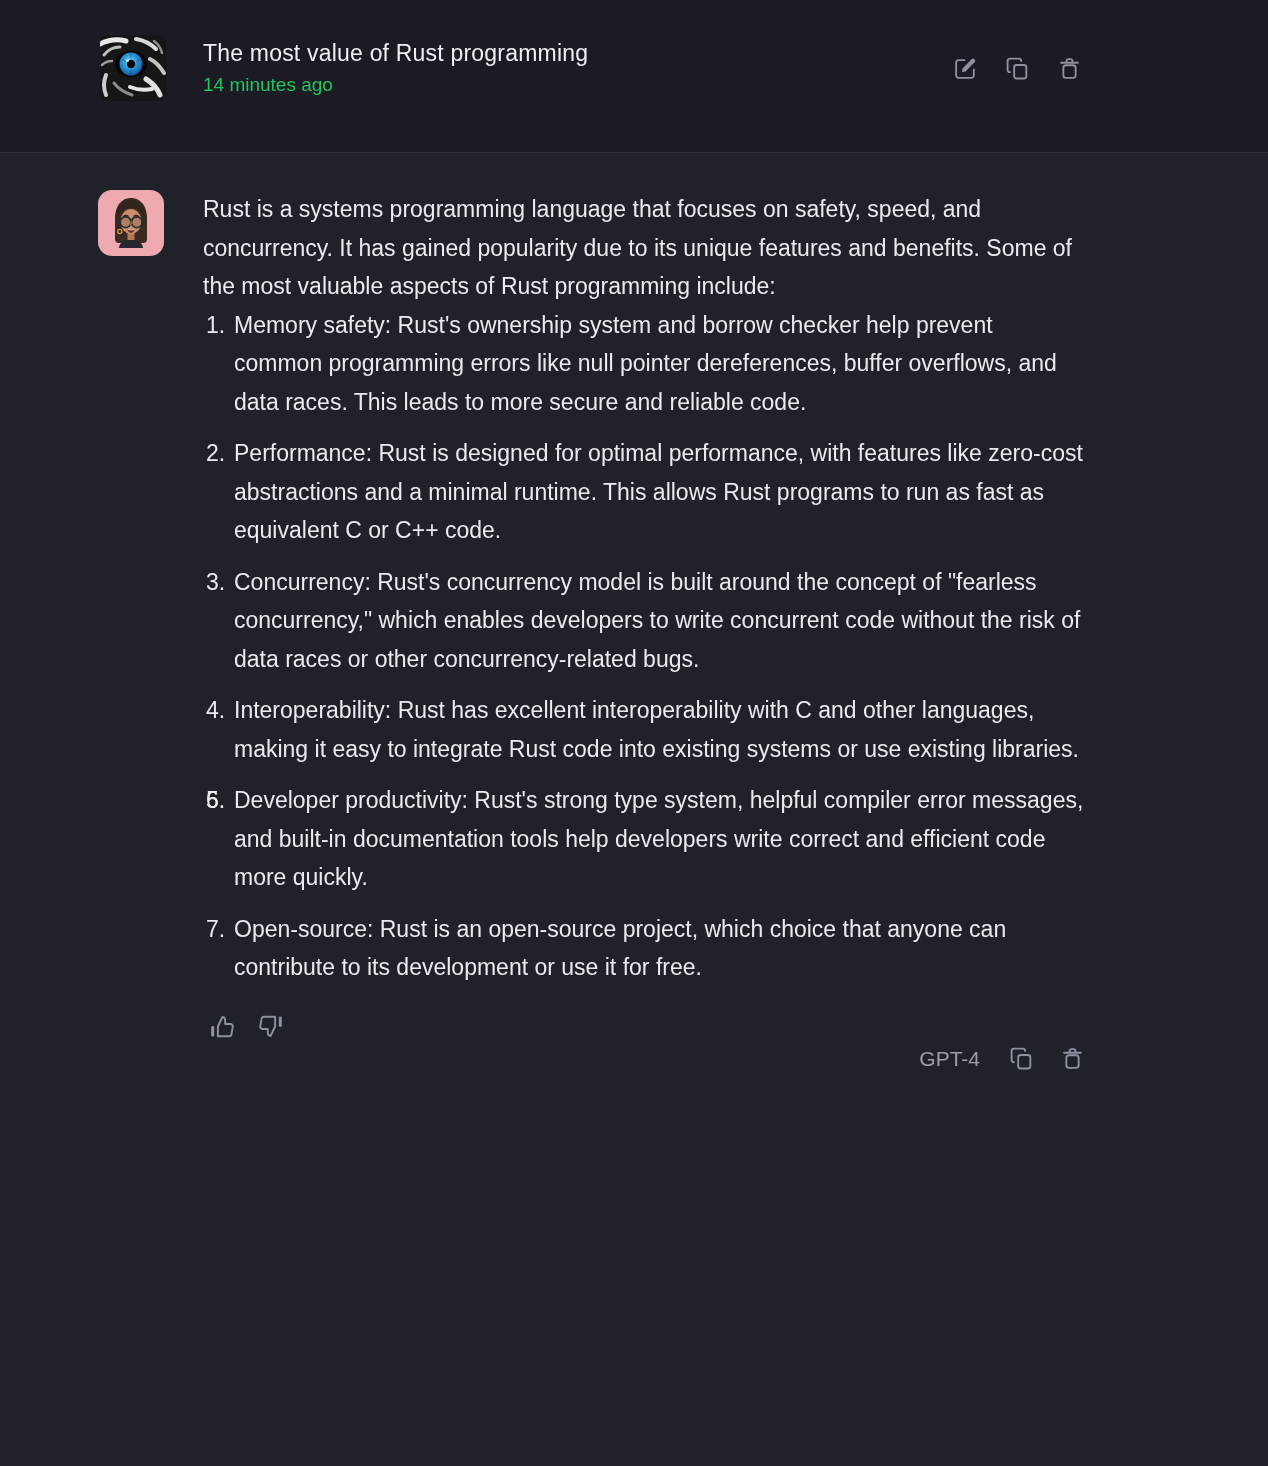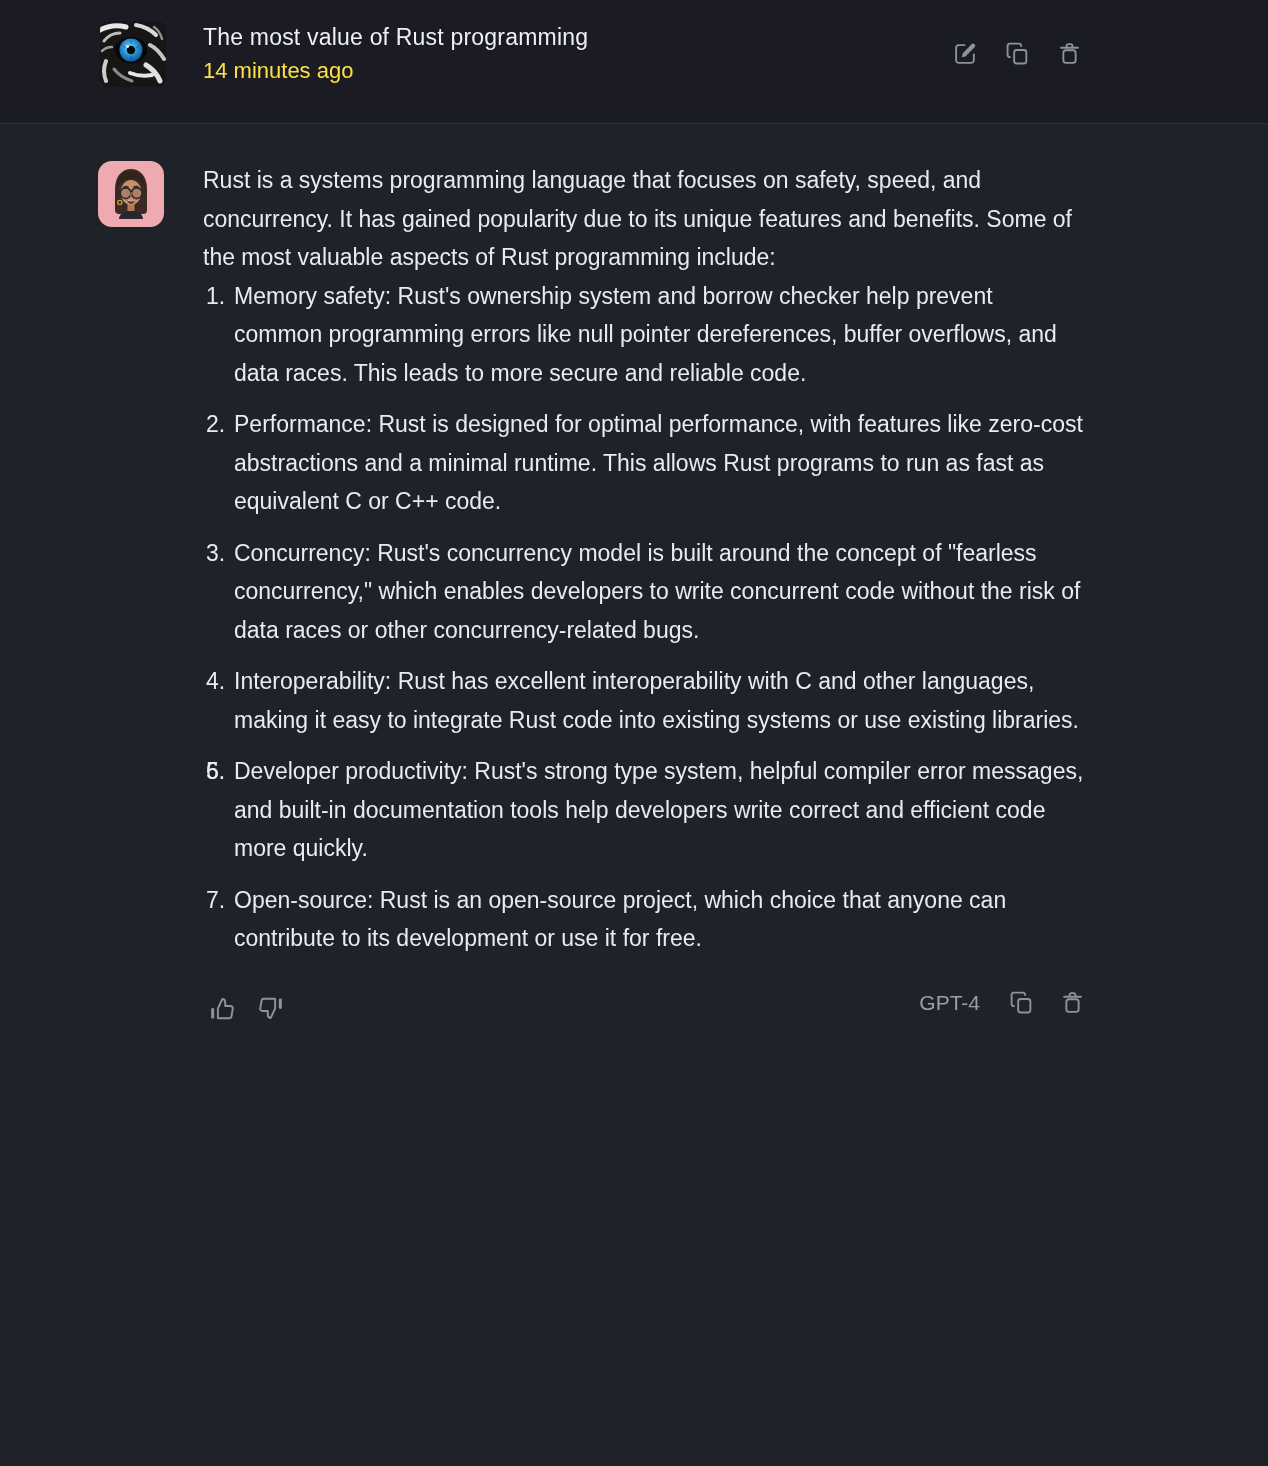--- a/index.html
+++ b/index.html
@@ -6,36 +6,36 @@
   html, body { margin: 0; padding: 0; }
   body {
     width: 1268px; height: 1466px;
     background: #20222a;
     font-family: "Liberation Sans", sans-serif;
     overflow: hidden;
   }
 
   
   .chat-header {
-    height: 124px;
+    height: 153px;
     background: #1a1b23;
     border-bottom: 1px solid #2e303b;
     display: flex; align-items: center;
     padding: 0 186px 16px 100px;
   }
   .avatar {
     flex: none; overflow: hidden; display: block;
   }
   .header-avatar { width: 66px; height: 66px; border-radius: 9px; }
   .avatar svg { display: block; width: 100%; height: 100%; }
   .header-info { margin-left: 37px; }
   .header-title {
     font-size: 23px; font-weight: 500; color: #eef0f4; letter-spacing: .2px;
   }
-  .header-sub { font-size: 22px; color: #fde047; margin-top: 7px; }
+  .header-sub { font-size: 19px; color: #22c55e; margin-top: 7px; }
   .header-actions { margin-left: auto; display: flex; gap: 27px; align-items: center; }
 
   .icon-btn {
     background: none; border: 0; padding: 0; margin: 0;
     color: #8e929e; cursor: pointer; display: flex; align-items: center; justify-content: center;
   }
   .icon-btn svg { display: block; }
 
   
   .message-row {
@@ -52,22 +52,23 @@
   .msg-list { list-style: none; margin: 0 0 26px 0; padding: 0; }
   .msg-list li { position: relative; padding-left: 31px; margin-bottom: 13px; }
   .msg-list li:last-child { margin-bottom: 0; }
   .li-num { position: absolute; left: 3px; top: 0; }
   .msg-list { margin-top: 0; }
   .intro { margin-bottom: 26px; }
   .outro { margin: 0; }
 
   
   .actions-row {
-    display: flex; align-items: flex-end;
+    display: flex; align-items: flex-start;
     padding-left: 5px;
+    flex-direction: column;
   }
   .feedback-actions { display: flex; gap: 23px; align-items: center; }
   .right-actions { margin-left: auto; display: flex; gap: 26px; align-items: center; }
   .model-label { font-size: 21px; font-weight: 500; color: #9b9ea9; margin-right: 3px; }
 </style>
 </head>
 <body>
 
 <header class="chat-header">
   <span class="avatar header-avatar">

